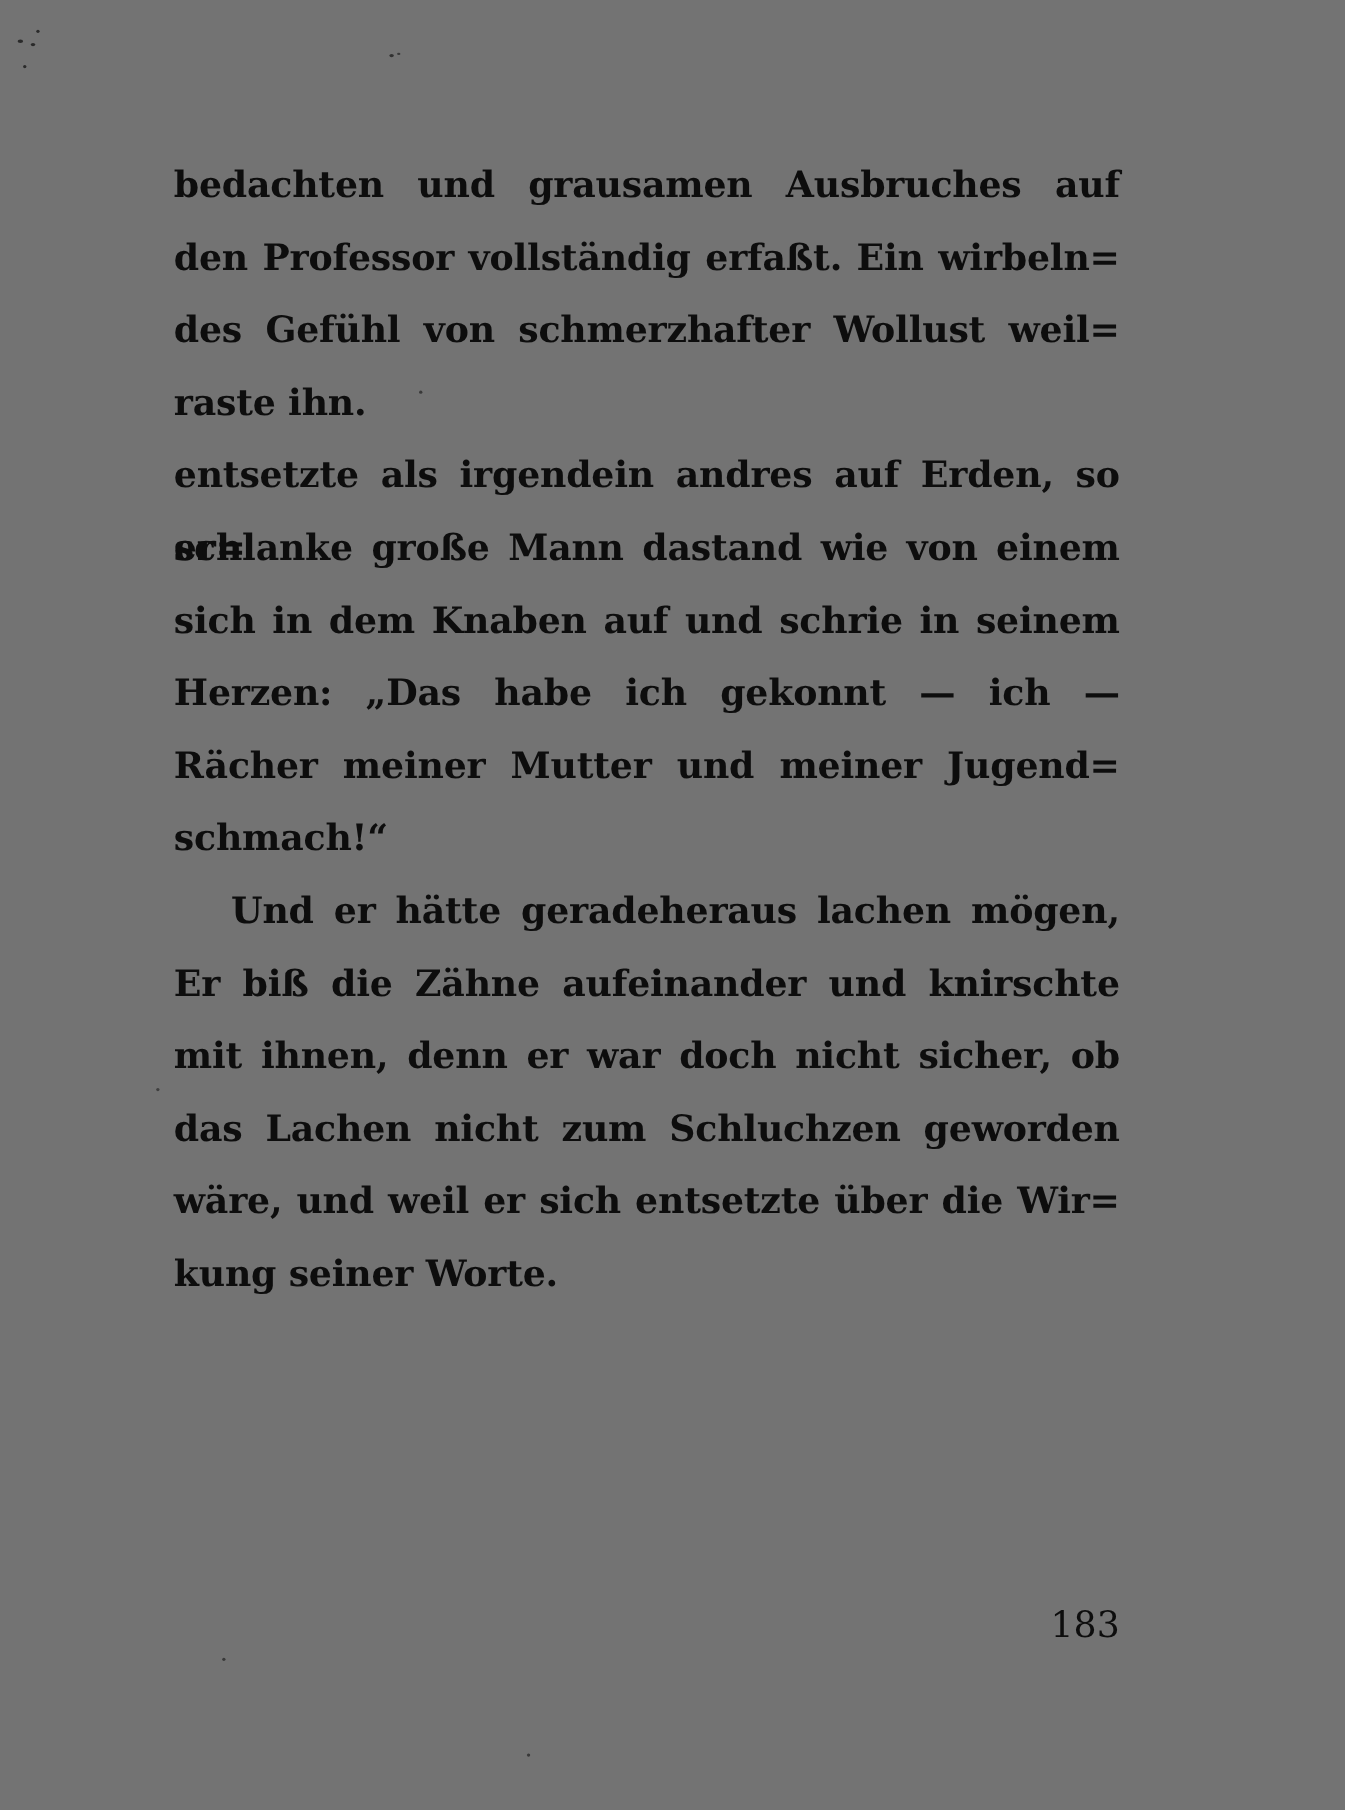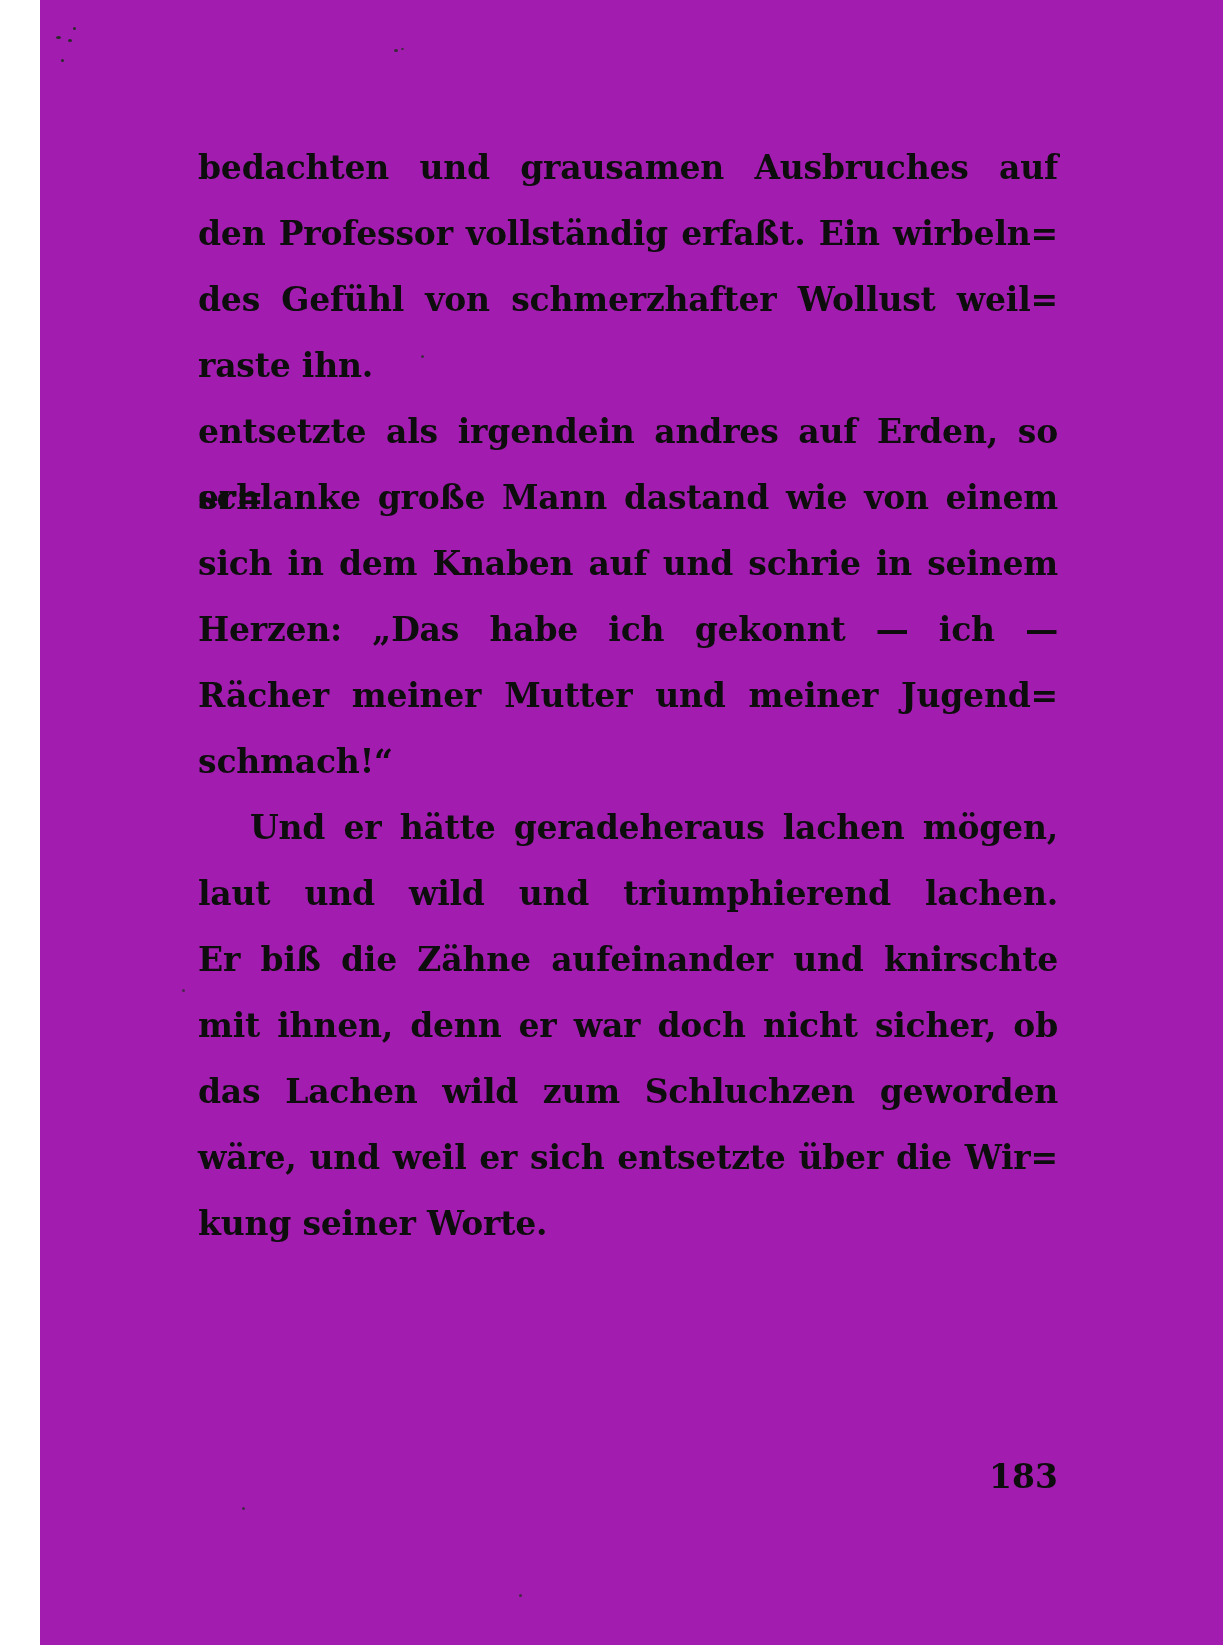--- a/index.html
+++ b/index.html
@@ -10,22 +10,21 @@
   body {
     width: 1223px;
     height: 1645px;
     position: relative;
     overflow: hidden;
     font-family: "DejaVu Serif", "Liberation Serif", serif;
   }
   .page {
     position: absolute;
     inset: 0;
-    background: #a21caf;
-    margin-left: 40px;
+    background: #737373;
   }
   .text-block {
     position: absolute;
     left: 158px;
     top: 135px;
     width: 860px;
     color: #0d0d0d;
     font-weight: bold;
     font-size: 33px;
     letter-spacing: -0.2px;
@@ -45,21 +44,21 @@
     text-indent: 52px;
   }
   .page-number {
     position: absolute;
     left: 158px;
     top: 1455px;
     width: 860px;
     text-align: right;
     text-align-last: right;
     color: #0d0d0d;
-    font-weight: bold;
+    font-weight: normal;
     font-size: 33px;
     line-height: 44px;
   }
   
   .speck {
     position: absolute;
     background: #2a2a2a;
     border-radius: 50%;
   }
   .s1 { left: 16px;  top: 36px;   width: 5px; height: 3px; }
@@ -83,24 +82,23 @@
     <div class="line">den Professor vollständig erfaßt. Ein wirbeln=</div>
     <div class="line">des Gefühl von schmerzhafter Wollust weil=</div>
     <div class="line flush">raste ihn.</div>
     <div class="line">entsetzte als irgendein andres auf Erden, so er=</div>
     <div class="line">schlanke große Mann dastand wie von einem</div>
     <div class="line">sich in dem Knaben auf und schrie in seinem</div>
     <div class="line">Herzen: „Das habe ich gekonnt — ich —</div>
     <div class="line">Rächer meiner Mutter und meiner Jugend=</div>
     <div class="line flush">schmach!“</div>
     <div class="line indent">Und er hätte geradeheraus lachen mögen,</div>
-    <div class="line">laut und wild und triumphierend lachen.</div>
     <div class="line">Er biß die Zähne aufeinander und knirschte</div>
     <div class="line">mit ihnen, denn er war doch nicht sicher, ob</div>
-    <div class="line">das Lachen wild zum Schluchzen geworden</div>
+    <div class="line">das Lachen nicht zum Schluchzen geworden</div>
     <div class="line">wäre, und weil er sich entsetzte über die Wir=</div>
     <div class="line flush">kung seiner Worte.</div>
   </div>
 
   <div class="page-number">183</div>
 
   <div class="speck s1"></div>
   <div class="speck s2"></div>
   <div class="speck s3"></div>
   <div class="speck s4"></div>

